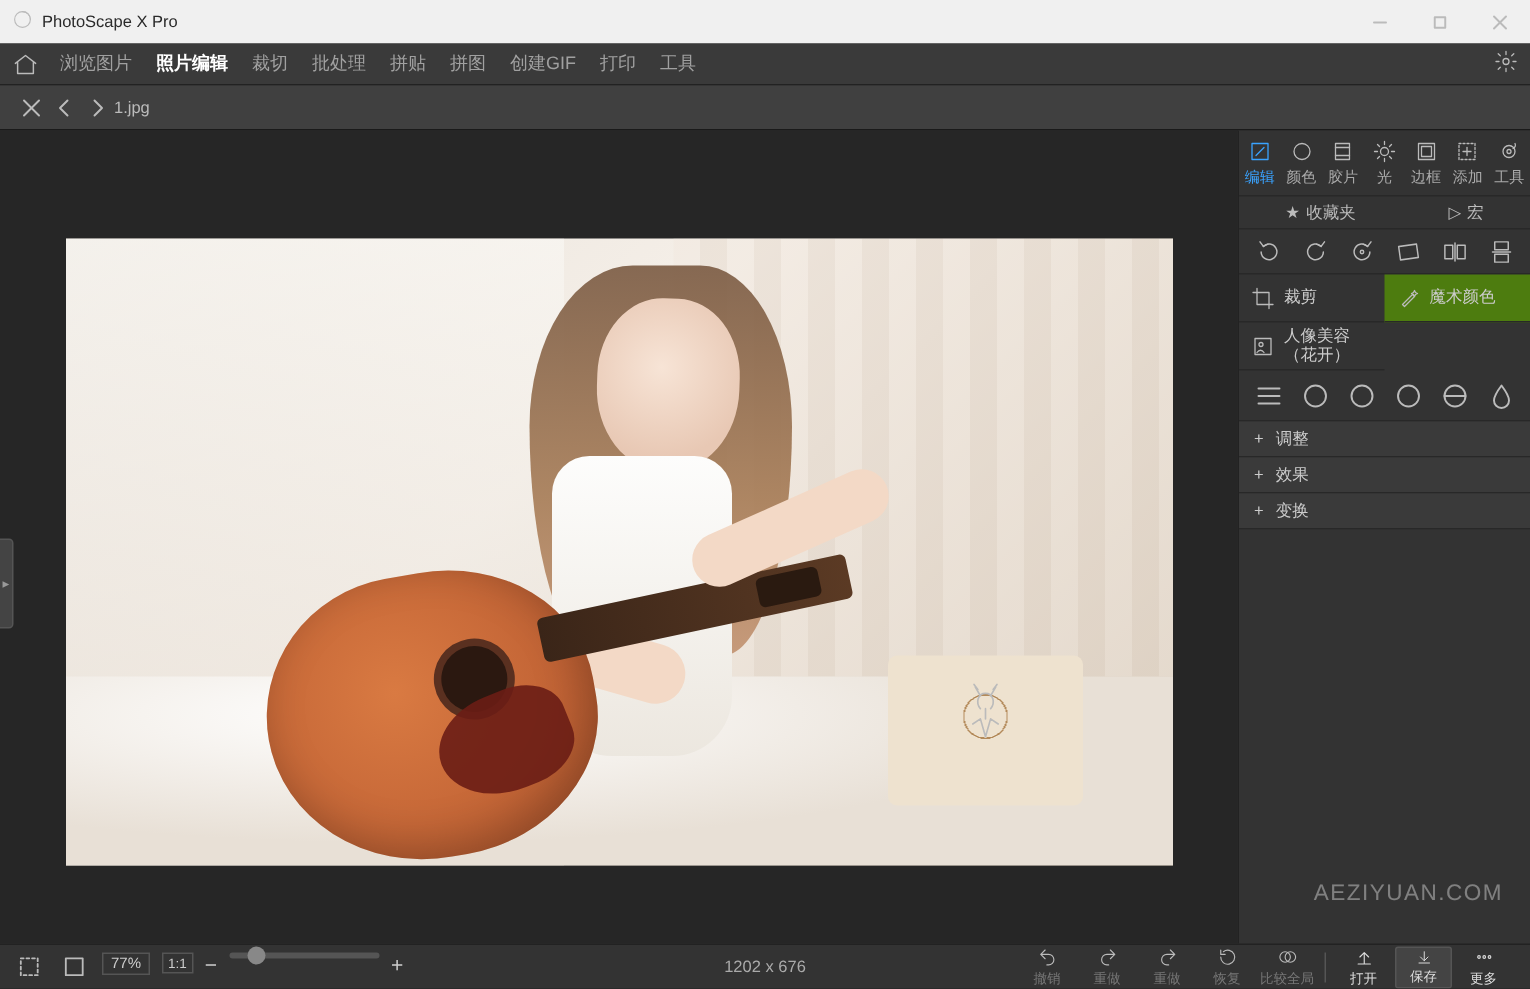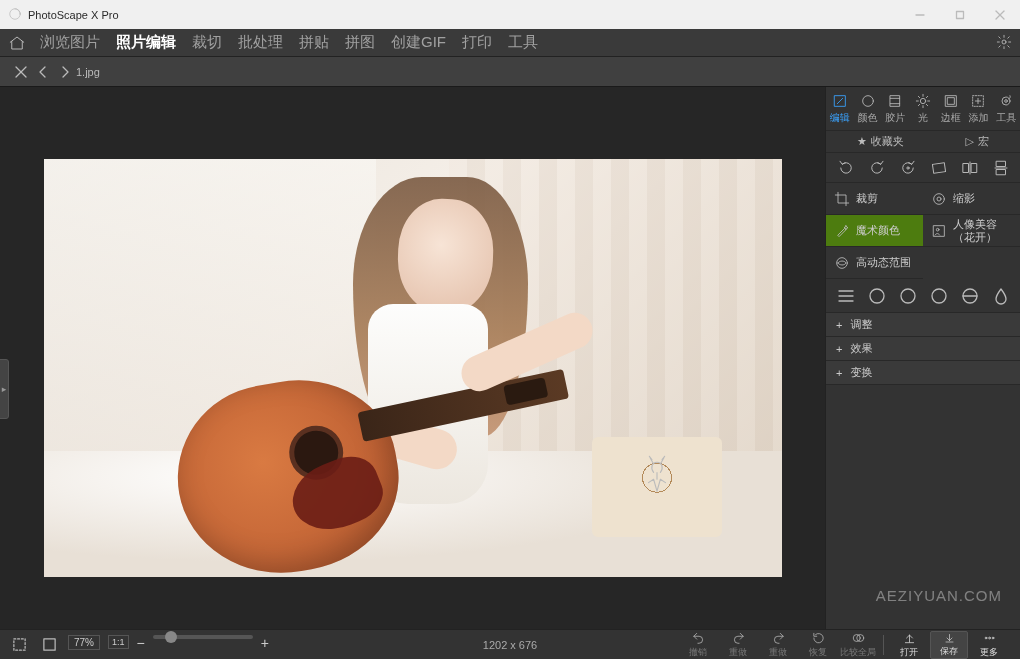--- a/index.html
+++ b/index.html
@@ -11,21 +11,21 @@
   .titlebar .left svg { width: 14px; height: 14px; }
   .titlebar .title { font-size: 11px; color: #2a2a2a; }
   .winbtns { display: flex; }
   .winbtn { width: 40px; height: 22px; display: flex; align-items: center; justify-content: center; font-size: 12px; }
   .winbtn svg { width: 10px; height: 10px; stroke: #333; stroke-width: 1.2; fill: none; }
 
   
   .maintoolbar { height: 28px; background: #3a3a3a; display: flex; align-items: center; justify-content: space-between; padding: 0 8px; border-bottom: 1px solid #222; }
   .tabs { display: flex; align-items: center; gap: 12px; }
   .homeicon { width: 18px; height: 18px; }
-  .tab { font-size: 15px; color: #a0a0a0; padding: 2px 2px; }
+  .tab { font-size: 12px; color: #a0a0a0; padding: 2px 2px; }
   .tab.active { color: #fff; font-weight: bold; }
   .gear svg { width: 16px; height: 16px; }
 
   
   .filebar { height: 30px; background: #404040; display: flex; align-items: center; padding: 0 10px; border-bottom: 1px solid #1a1a1a; }
   .filebar svg { stroke: #ccc; stroke-width: 1.5; fill: none; width: 14px; height: 14px; }
   .filename { font-size: 11px; color: #bbb; }
 
   
   .mainarea { display: flex; height: 549px; }
@@ -307,48 +307,34 @@
         </span>
     </div>
 
     <div class="rp-grid2">
       <div class="cell">
           <svg viewBox="0 0 24 24">
             <path d="M6 2v16h16M2 6h16v16"></path>
           </svg>
           <span class="lbl">裁剪</span>
         </div>
-      <div class="cell">
-          <svg viewBox="0 0 24 24">
-            <circle cx="12" cy="12" r="8"></circle>
-            <circle cx="12" cy="12" r="3"></circle>
-          </svg>
-          <span class="lbl">缩影</span>
-        </div>
       <div class="cell selected">
           <svg viewBox="0 0 24 24">
             <path d="M6 18L16 8l2 2L8 20z"></path>
             <path d="M18 4l1 2 2 1-2 1-1 2-1-2-2-1 2-1z"></path>
           </svg>
           <span class="lbl">魔术颜色</span>
         </div>
       <div class="cell">
           <svg viewBox="0 0 24 24">
             <rect x="4" y="4" width="16" height="16"></rect>
             <circle cx="10" cy="10" r="2"></circle>
             <path d="M6 18c2-3 5-3 7 0"></path>
           </svg>
           <span class="lbl">人像美容（花开）</span>
-        </div>
-      <div class="cell">
-          <svg viewBox="0 0 24 24">
-            <circle cx="12" cy="12" r="8"></circle>
-            <path d="M6 12c2-4 10-4 12 0c-2 4-10 4-12 0z"></path>
-          </svg>
-          <span class="lbl">高动态范围</span>
         </div>
     </div>
 
     <div class="rp-circles">
       <span class="ic">
           <svg viewBox="0 0 20 20">
             <line x1="3" y1="5" x2="17" y2="5"></line>
             <line x1="3" y1="10" x2="17" y2="10"></line>
             <line x1="3" y1="15" x2="17" y2="15"></line>
           </svg>

